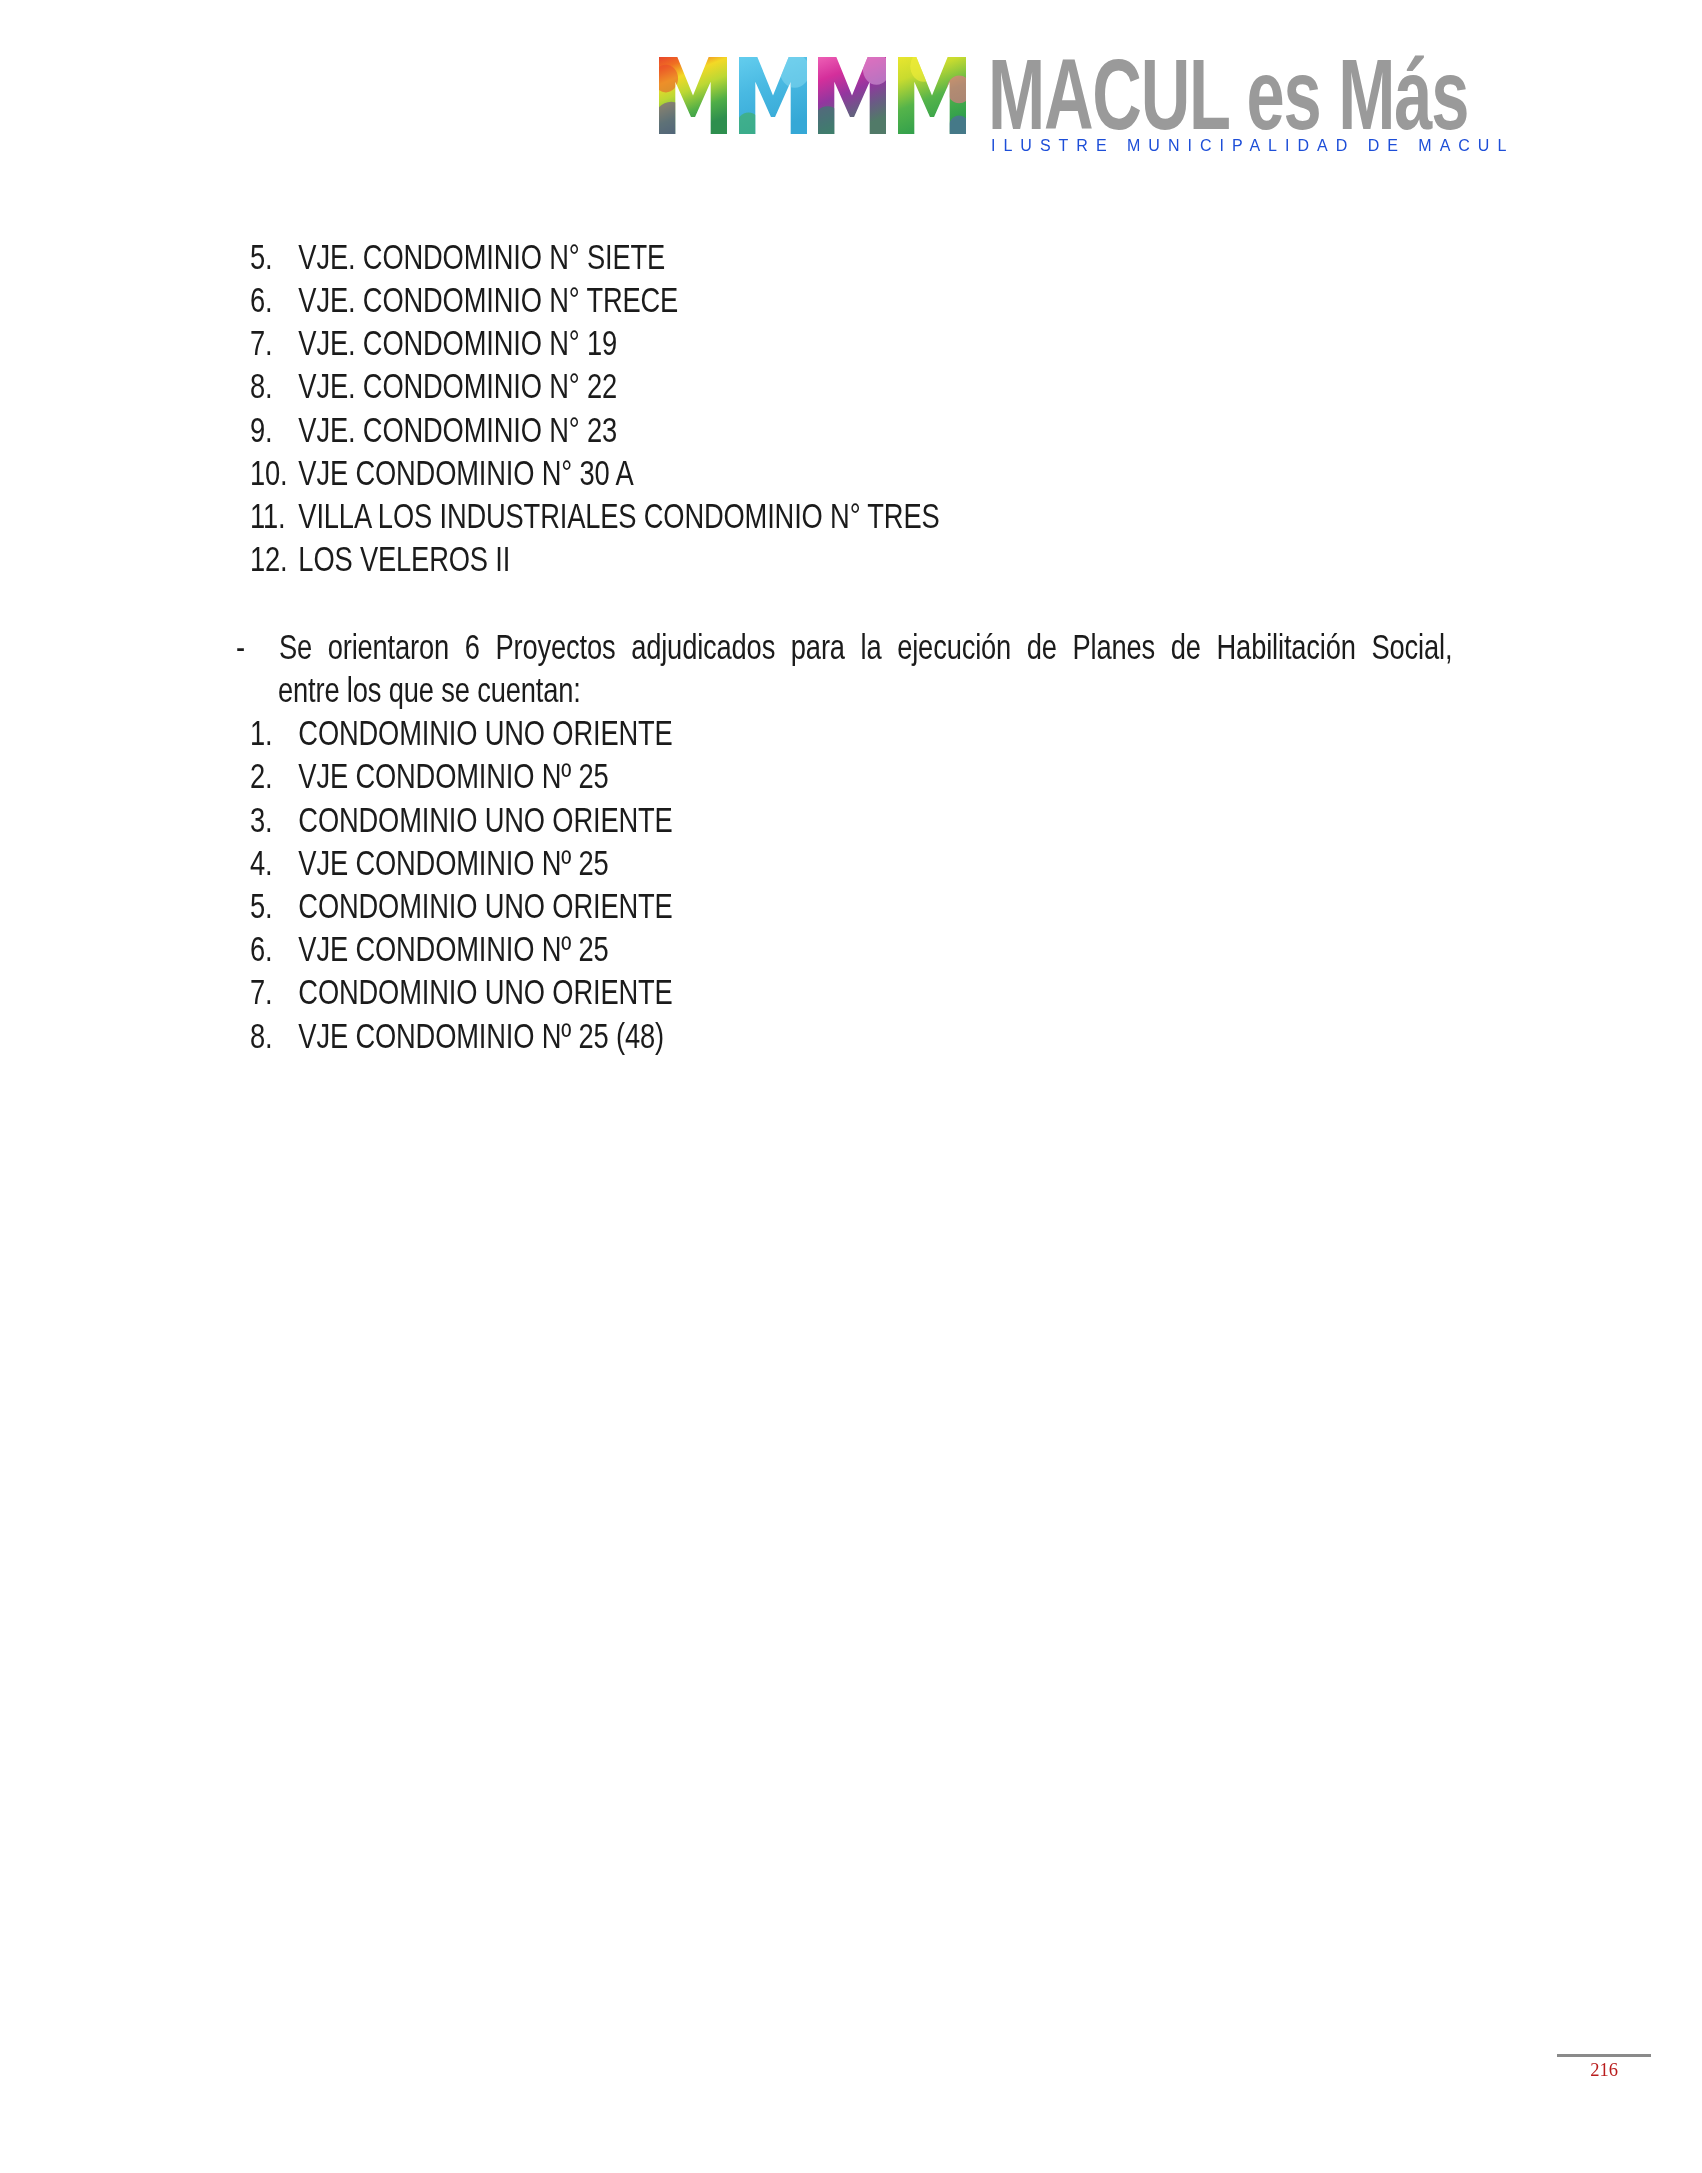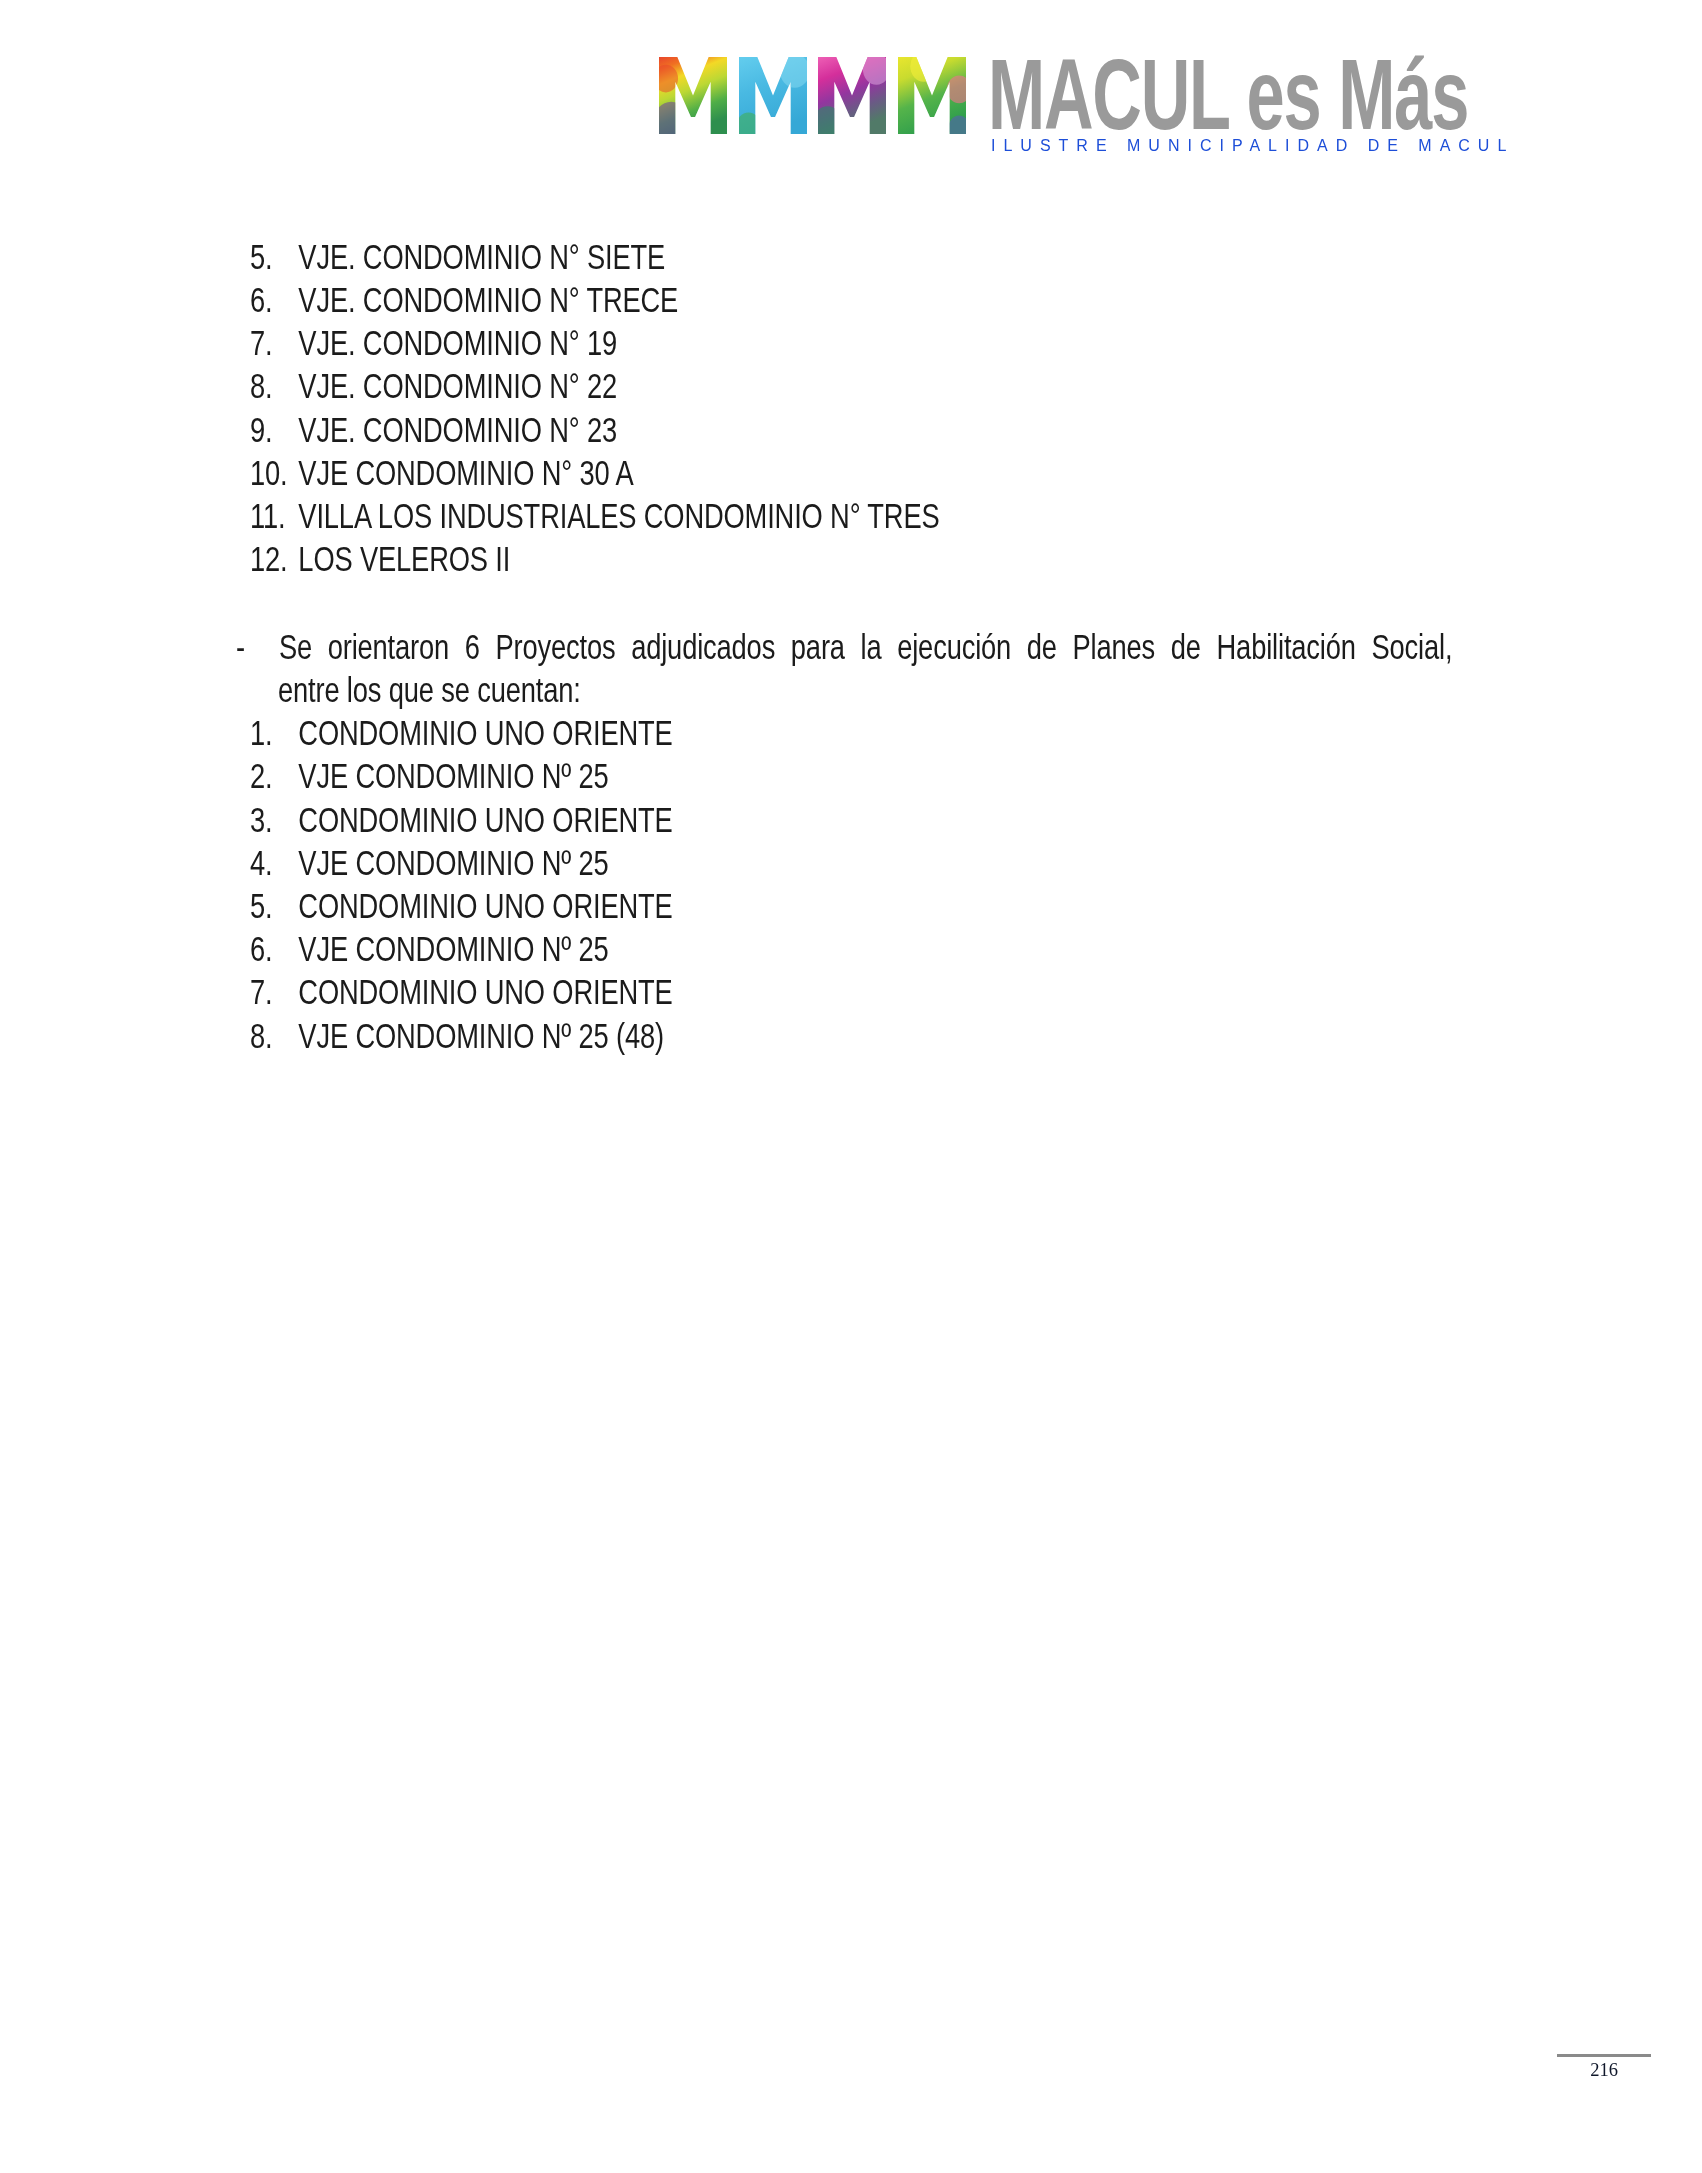--- a/index.html
+++ b/index.html
@@ -29,21 +29,21 @@
     transform:scaleX(0.78);transform-origin:left top;color:#1b1b1b;
   }
   .line .num{display:inline-block;width:62px;}
   .para{left:236px;}
   .para .dash{display:inline-block;width:55px;}
   .para-just{word-spacing:10.6px;}
 
   
   .footer{position:absolute;left:1557px;top:2054px;width:94px;text-align:center;}
   .pg-line{height:2.6px;background:#8a8a8a;}
-  .pg-num{margin-top:4.4px;font-family:"Liberation Serif",serif;font-size:18.5px;color:#0f172a;line-height:18.5px;}
+  .pg-num{margin-top:4.4px;font-family:"Liberation Serif",serif;font-size:18.5px;color:#b91c1c;line-height:18.5px;}
 </style>
 </head>
 <body>
 
 <div class="page">
 
   <div class="logo-ms">
     <svg viewBox="0 0 100 100" preserveAspectRatio="none">
       <defs>
         <linearGradient id="g1" x1="0" y1="0" x2="0.35" y2="1">

